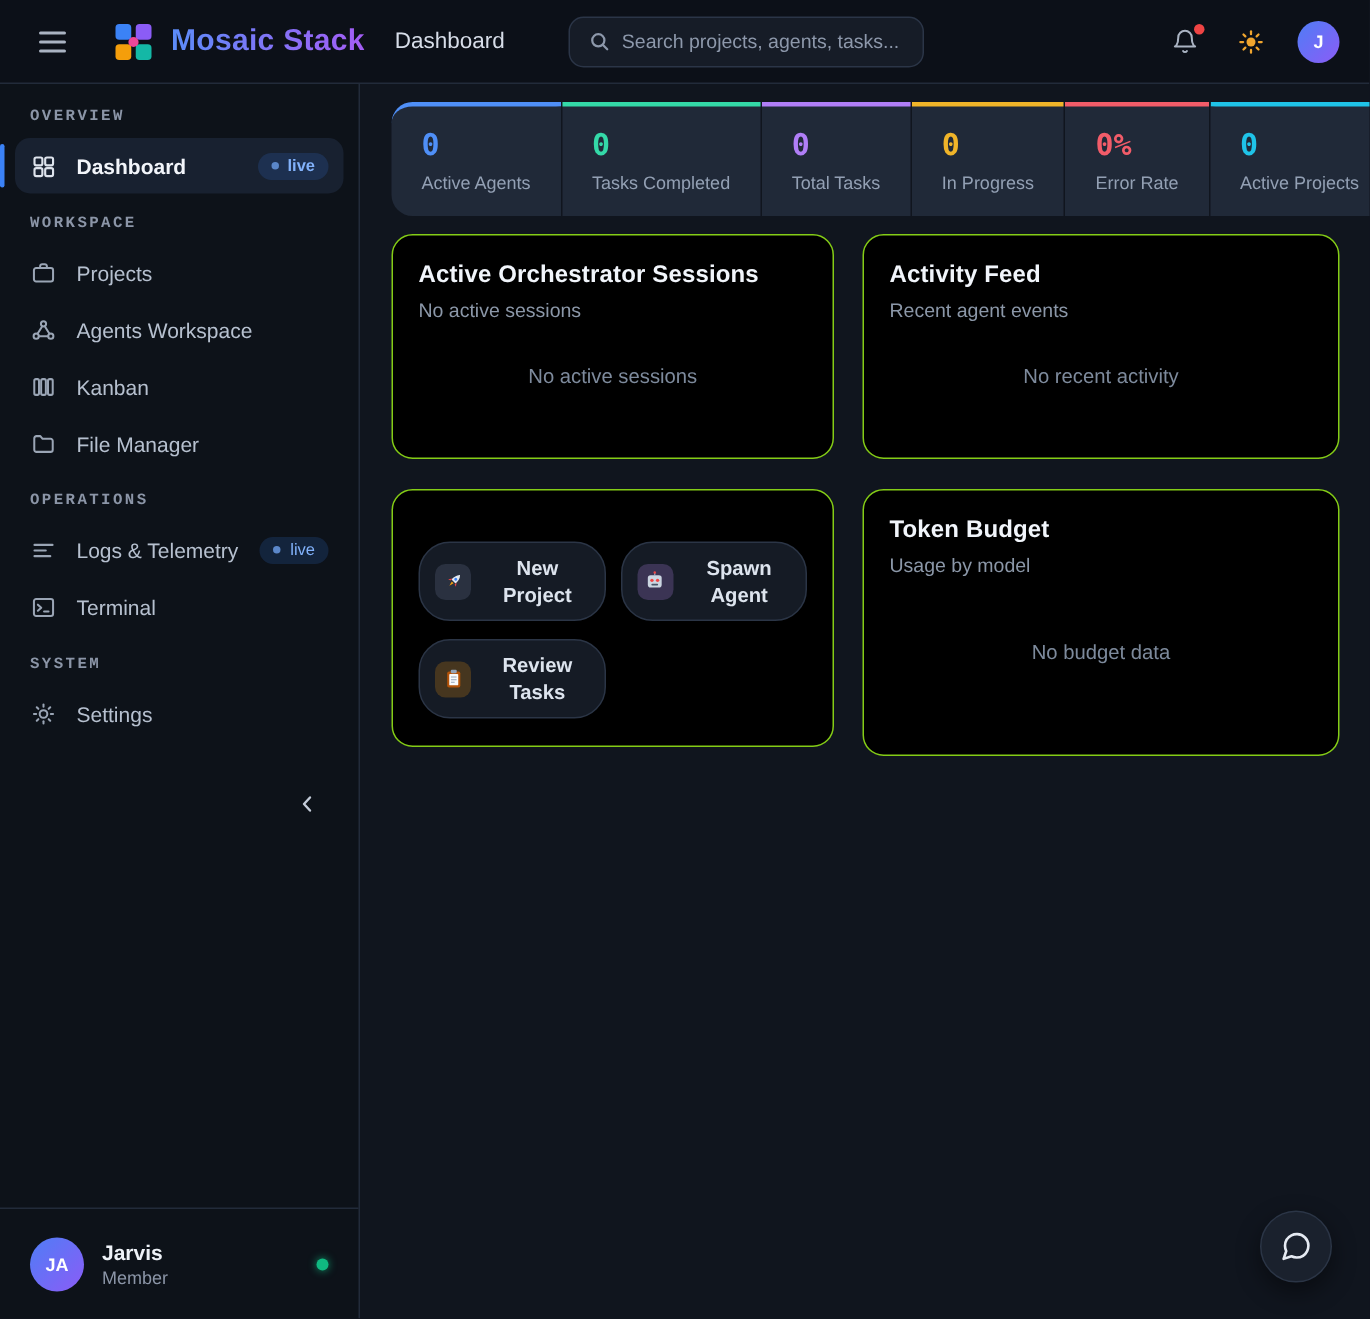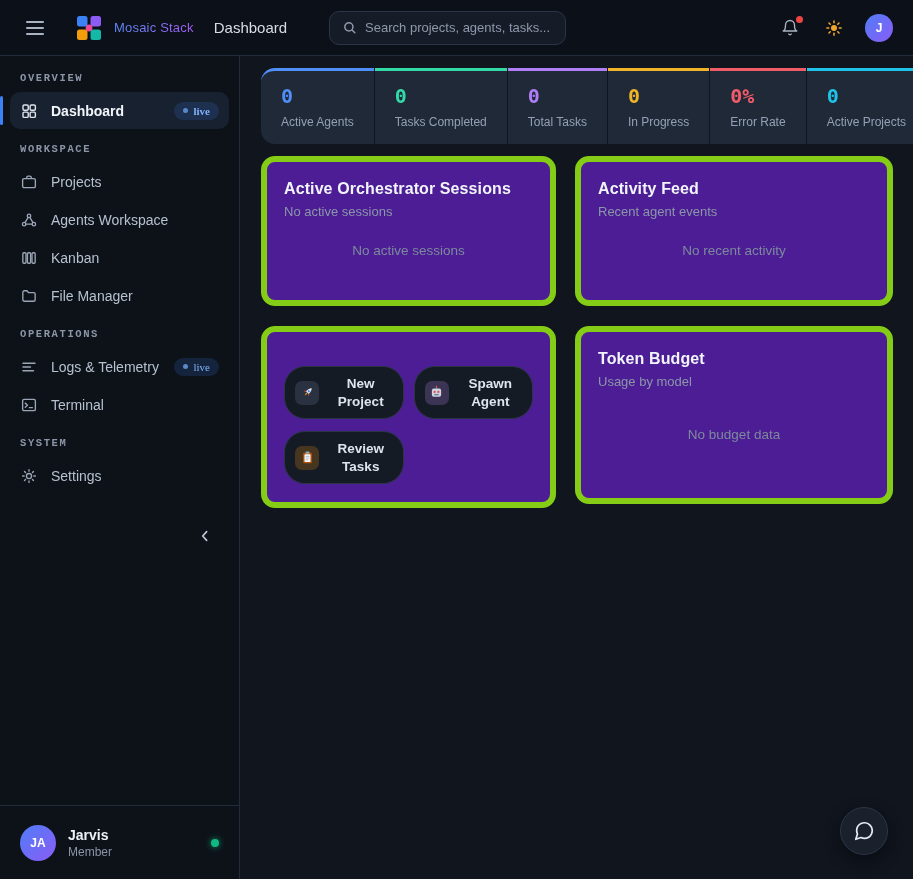--- a/index.html
+++ b/index.html
@@ -17,21 +17,21 @@
     height:56px; flex:0 0 56px;
     background:#0c1018;
     border-bottom:1px solid #222b3a;
     display:flex; align-items:center;
     padding:0 20px; gap:14px;
   }
   .hamburger { background:none; border:none; cursor:pointer; padding:6px; display:flex; flex-direction:column; gap:4px; }
   .hamburger span { width:18px; height:2px; background:#aab3c2; border-radius:2px; }
   .brand { display:flex; align-items:center; gap:10px; margin-left:10px; cursor:pointer; }
   .brand-name {
-    font-size:13px; font-weight:400; letter-spacing:.2px;
+    font-size:20px; font-weight:700; letter-spacing:.2px;
     background:linear-gradient(90deg,#5b8cf8,#a45df5);
     -webkit-background-clip:text; background-clip:text; color:transparent;
   }
   .page-title { font-size:15px; color:#d7dde8; margin-left:6px; }
   .search-box {
     margin-left:28px; width:237px; height:34px;
     background:#161c27; border:1px solid #2b3547; border-radius:10px;
     display:flex; align-items:center; gap:8px; padding:0 12px;
   }
   .search-box input {
@@ -72,21 +72,21 @@
   }
   .nav-item .nav-label { flex:1; white-space:nowrap; }
   .nav-item.active { background:#182130; color:#f2f5fa; font-weight:600; }
   .nav-item.active::before {
     content:""; position:absolute; left:-10px; top:4px; bottom:4px;
     width:3px; border-radius:3px; background:#3b82f6;
   }
   .live-badge {
     display:flex; align-items:center; gap:6px;
     background:rgba(59,130,246,.16); color:#82b2fb;
-    font-family:Liberation Serif, serif; font-size:11px;
+    font-family:Liberation Sans, sans-serif; font-size:11px;
     padding:3px 9px; border-radius:11px;
   }
   .live-badge::before { content:""; width:5px; height:5px; border-radius:50%; background:#5b87c9; }
   .collapse-btn {
     position:absolute; right:22px; top:468px;
     background:none; border:none; cursor:pointer; padding:4px;
   }
   .user-card {
     flex:0 0 74px; border-top:1px solid #222b3a;
     display:flex; align-items:center; gap:12px; padding:0 20px; cursor:pointer;
@@ -114,21 +114,21 @@
   .stat-card:last-child { border-radius:0 14px 14px 0; }
   .stat-value {
     font-family:"DejaVu Sans Mono", monospace;
     font-size:20px; font-weight:700; color:var(--c,#fff);
   }
   .stat-label { font-size:12px; color:#93a0b4; margin-top:7px; white-space:nowrap; }
 
   .cards-grid { display:grid; grid-template-columns:295px 1fr; gap:20px 19px; margin-top:12px; align-items:start; }
   .col { display:flex; flex-direction:column; gap:20px; min-width:0; }
   .card {
-    background:#4c1d95; border:6px solid #84cc16; border-radius:14px;
+    background:#000000; border:1px solid #84cc16; border-radius:14px;
     padding:18px 17px; display:flex; flex-direction:column;
   }
   .card-title { font-size:16px; font-weight:800; color:#f1f5fb; letter-spacing:.1px; }
   .card-subtitle { font-size:13px; color:#8b97a8; margin-top:6px; }
   .card-empty { flex:1; display:flex; align-items:center; justify-content:center; font-size:13.5px; color:#7d8a9c; }
   .card.h150 { height:150px; }
   .card.h158 { height:178px; }
 
   .qa-grid { display:grid; grid-template-columns:1fr 1fr; gap:12px 10px; margin-top:16px; }
   .qa-btn {

